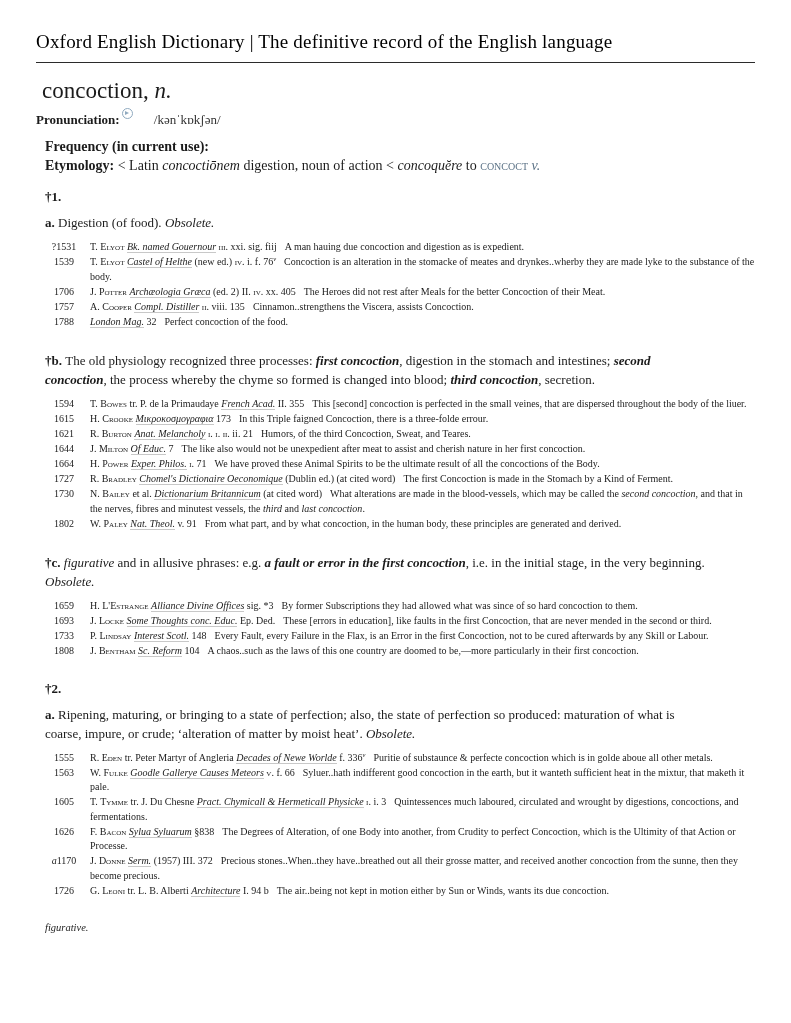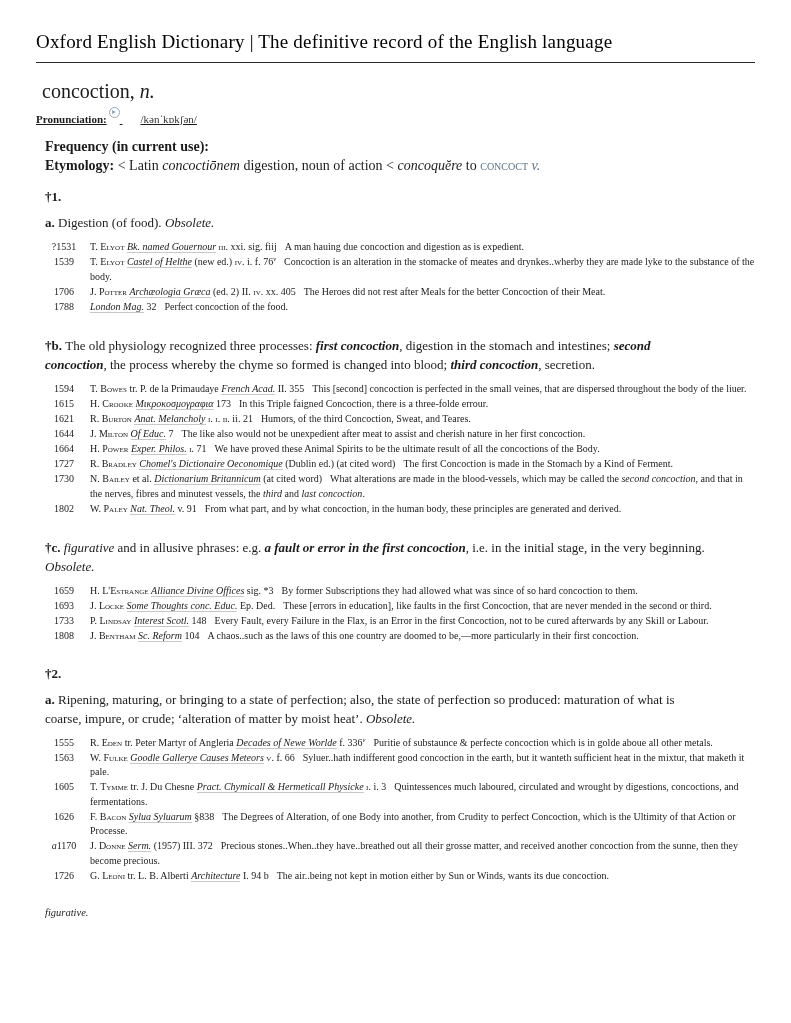--- a/index.html
+++ b/index.html
@@ -4,24 +4,24 @@
 <style>
   :root{
     --link:#5b7286; --uline:#c8c8c8; --rule:#2b2b2b; --icon:#90aabf; --ink:#1b1b1b;
   }
   html,body{margin:0;padding:0;background:#ffffff;}
   body{width:791px;height:1023px;overflow:hidden;color:var(--ink);
        font-family:"Liberation Serif","DejaVu Serif",serif;}
   .page{padding:30px 36px 0 36px;}
   .masthead{font-size:19px;line-height:24px;color:#000;letter-spacing:.2px;}
   .rule{border-top:1.5px solid var(--rule);margin-top:8px;}
-  .headline{margin:10px 0 0 6px;font-size:20px;line-height:36px;font-weight:normal;}
+  .headline{margin:10px 0 0 6px;font-size:23px;line-height:36px;font-weight:normal;}
   .headword{font-weight:normal;}
   .pos{font-style:italic;}
-  .pron-row{margin:3px 0 12px 0;font-size:11px;line-height:15px;text-decoration:underline;}
+  .pron-row{margin:3px 0 12px 0;font-size:13px;line-height:15px;}
   .label{font-weight:bold;}
   .meta-row{margin:4px 0 0 9px;font-size:14px;line-height:15px;}
   .ipa{margin-left:18px;color:#333;}
   .audio-btn{display:inline-block;width:9px;height:9px;border:1px solid var(--icon);
     border-radius:50%;position:relative;top:-5px;margin-left:2px;cursor:pointer;}
   .audio-btn .tri{position:absolute;left:2.5px;top:2px;width:0;height:0;
     border-top:2.5px solid transparent;border-bottom:2.5px solid transparent;
     border-left:4px solid var(--icon);}
   #senses{margin:0;}
   .sense-section{margin-top:16px;}
@@ -77,20 +77,24 @@
               <div class="qdate"><span class="s-p">?1531</span></div>
               <div class="qbody"><span class="s-sc">T. Elyot</span><span class="s-p"> </span><span class="s-title">Bk. named Gouernour</span><span class="s-p"> </span><span class="s-sc">iii.</span><span class="s-p"> xxi. sig. fiij</span><span class="s-gap"></span><span class="s-p">A man hauing due concoction and digestion as is expedient.</span></div>
             </div>
             <div class="quote">
               <div class="qdate"><span class="s-p">1539</span></div>
               <div class="qbody"><span class="s-sc">T. Elyot</span><span class="s-p"> </span><span class="s-title">Castel of Helthe</span><span class="s-p"> (new ed.) </span><span class="s-sc">iv.</span><span class="s-p"> i. f. 76</span><span class="s-sup">v</span><span class="s-gap"></span><span class="s-p">Concoction is an alteration in the stomacke of meates and drynkes..wherby they are made lyke to the substance of the body.</span></div>
             </div>
             <div class="quote">
               <div class="qdate"><span class="s-p">1706</span></div>
               <div class="qbody"><span class="s-sc">J. Potter</span><span class="s-p"> </span><span class="s-title">Archæologia Græca</span><span class="s-p"> (ed. 2) II. </span><span class="s-sc">iv.</span><span class="s-p"> xx. 405</span><span class="s-gap"></span><span class="s-p">The Heroes did not rest after Meals for the better Concoction of their Meat.</span></div>
+            </div>
+            <div class="quote">
+              <div class="qdate"><span class="s-p">1757</span></div>
+              <div class="qbody"><span class="s-sc">A. Cooper</span><span class="s-p"> </span><span class="s-title">Compl. Distiller</span><span class="s-p"> </span><span class="s-sc">ii.</span><span class="s-p"> viii. 135</span><span class="s-gap"></span><span class="s-p">Cinnamon..strengthens the Viscera, assists Concoction.</span></div>
             </div>
             <div class="quote">
               <div class="qdate"><span class="s-p">1788</span></div>
               <div class="qbody"><span class="s-title">London Mag.</span><span class="s-p"> 32</span><span class="s-gap"></span><span class="s-p">Perfect concoction of the food.</span></div>
             </div>
           </div>
         </div>
         <div class="sense">
           <p class="sense-def"><span class="sense-label">†b. </span><span class="s-p">The old physiology recognized three processes: </span><span class="s-bi">first concoction</span><span class="s-p">, digestion in the stomach and intestines; </span><span class="s-bi">second concoction</span><span class="s-p">, the process whereby the chyme so formed is changed into blood; </span><span class="s-bi">third concoction</span><span class="s-p">, secretion.</span></p>
           <div class="quotes">

